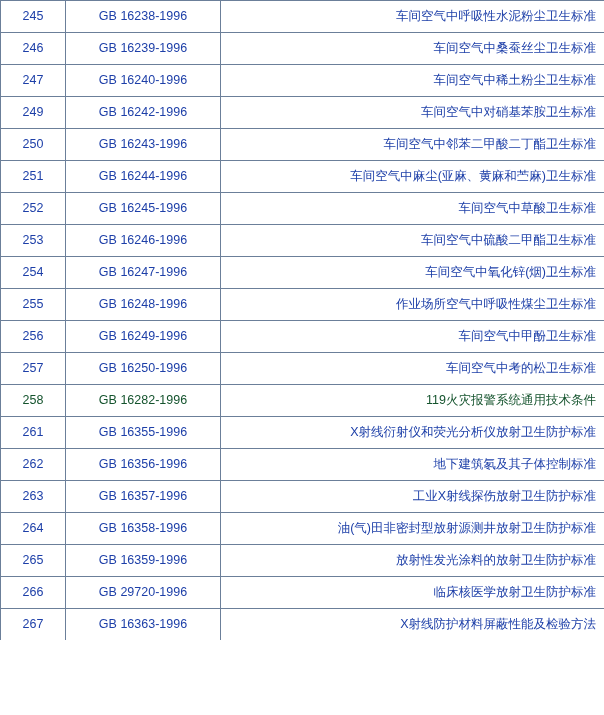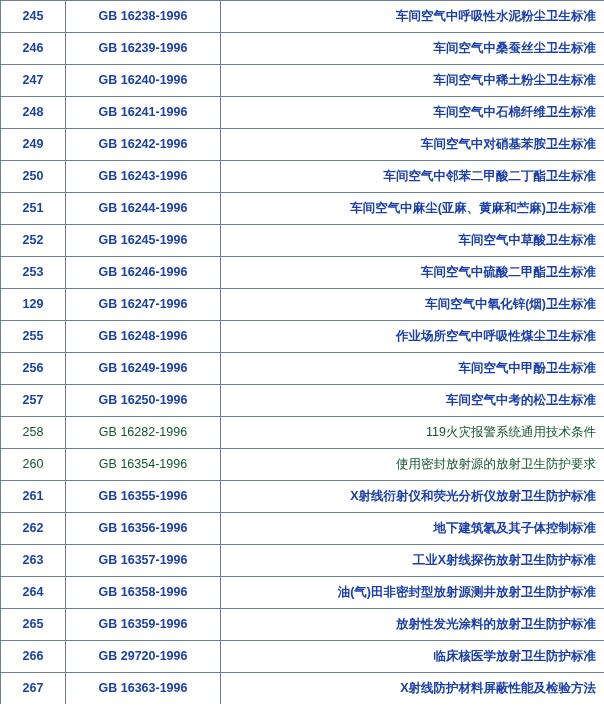--- a/index.html
+++ b/index.html
@@ -40,21 +40,21 @@
     text-align: center;
     padding-left: 10px;
   }
   td.cell-title {
     text-align: right;
     padding-left: 10px;
   }
   
   tr.hl td {
     color: #1d3fa8;
-    font-weight: bold;
+    font-weight: normal;
   }
   
   tr.plain td {
     color: #14532d;
     font-weight: normal;
   }
   tr.partial td {
     border-bottom: none;
   }
 </style>
@@ -77,25 +77,20 @@
         <td class="cell-num">246</td>
         <td class="cell-code">GB 16239-1996</td>
         <td class="cell-title">车间空气中桑蚕丝尘卫生标准</td>
       </tr>
       <tr class="hl">
         <td class="cell-num">247</td>
         <td class="cell-code">GB 16240-1996</td>
         <td class="cell-title">车间空气中稀土粉尘卫生标准</td>
       </tr>
       <tr class="hl">
-        <td class="cell-num">248</td>
-        <td class="cell-code">GB 16241-1996</td>
-        <td class="cell-title">车间空气中石棉纤维卫生标准</td>
-      </tr>
-      <tr class="hl">
         <td class="cell-num">249</td>
         <td class="cell-code">GB 16242-1996</td>
         <td class="cell-title">车间空气中对硝基苯胺卫生标准</td>
       </tr>
       <tr class="hl">
         <td class="cell-num">250</td>
         <td class="cell-code">GB 16243-1996</td>
         <td class="cell-title">车间空气中邻苯二甲酸二丁酯卫生标准</td>
       </tr>
       <tr class="hl">
@@ -107,21 +102,21 @@
         <td class="cell-num">252</td>
         <td class="cell-code">GB 16245-1996</td>
         <td class="cell-title">车间空气中草酸卫生标准</td>
       </tr>
       <tr class="hl">
         <td class="cell-num">253</td>
         <td class="cell-code">GB 16246-1996</td>
         <td class="cell-title">车间空气中硫酸二甲酯卫生标准</td>
       </tr>
       <tr class="hl">
-        <td class="cell-num">129</td>
+        <td class="cell-num">254</td>
         <td class="cell-code">GB 16247-1996</td>
         <td class="cell-title">车间空气中氧化锌(烟)卫生标准</td>
       </tr>
       <tr class="hl">
         <td class="cell-num">255</td>
         <td class="cell-code">GB 16248-1996</td>
         <td class="cell-title">作业场所空气中呼吸性煤尘卫生标准</td>
       </tr>
       <tr class="hl">
         <td class="cell-num">256</td>
@@ -130,25 +125,20 @@
       </tr>
       <tr class="hl">
         <td class="cell-num">257</td>
         <td class="cell-code">GB 16250-1996</td>
         <td class="cell-title">车间空气中考的松卫生标准</td>
       </tr>
       <tr class="plain">
         <td class="cell-num">258</td>
         <td class="cell-code">GB 16282-1996</td>
         <td class="cell-title">119火灾报警系统通用技术条件</td>
-      </tr>
-      <tr class="plain">
-        <td class="cell-num">260</td>
-        <td class="cell-code">GB 16354-1996</td>
-        <td class="cell-title">使用密封放射源的放射卫生防护要求</td>
       </tr>
       <tr class="hl">
         <td class="cell-num">261</td>
         <td class="cell-code">GB 16355-1996</td>
         <td class="cell-title">X射线衍射仪和荧光分析仪放射卫生防护标准</td>
       </tr>
       <tr class="hl">
         <td class="cell-num">262</td>
         <td class="cell-code">GB 16356-1996</td>
         <td class="cell-title">地下建筑氡及其子体控制标准</td>

